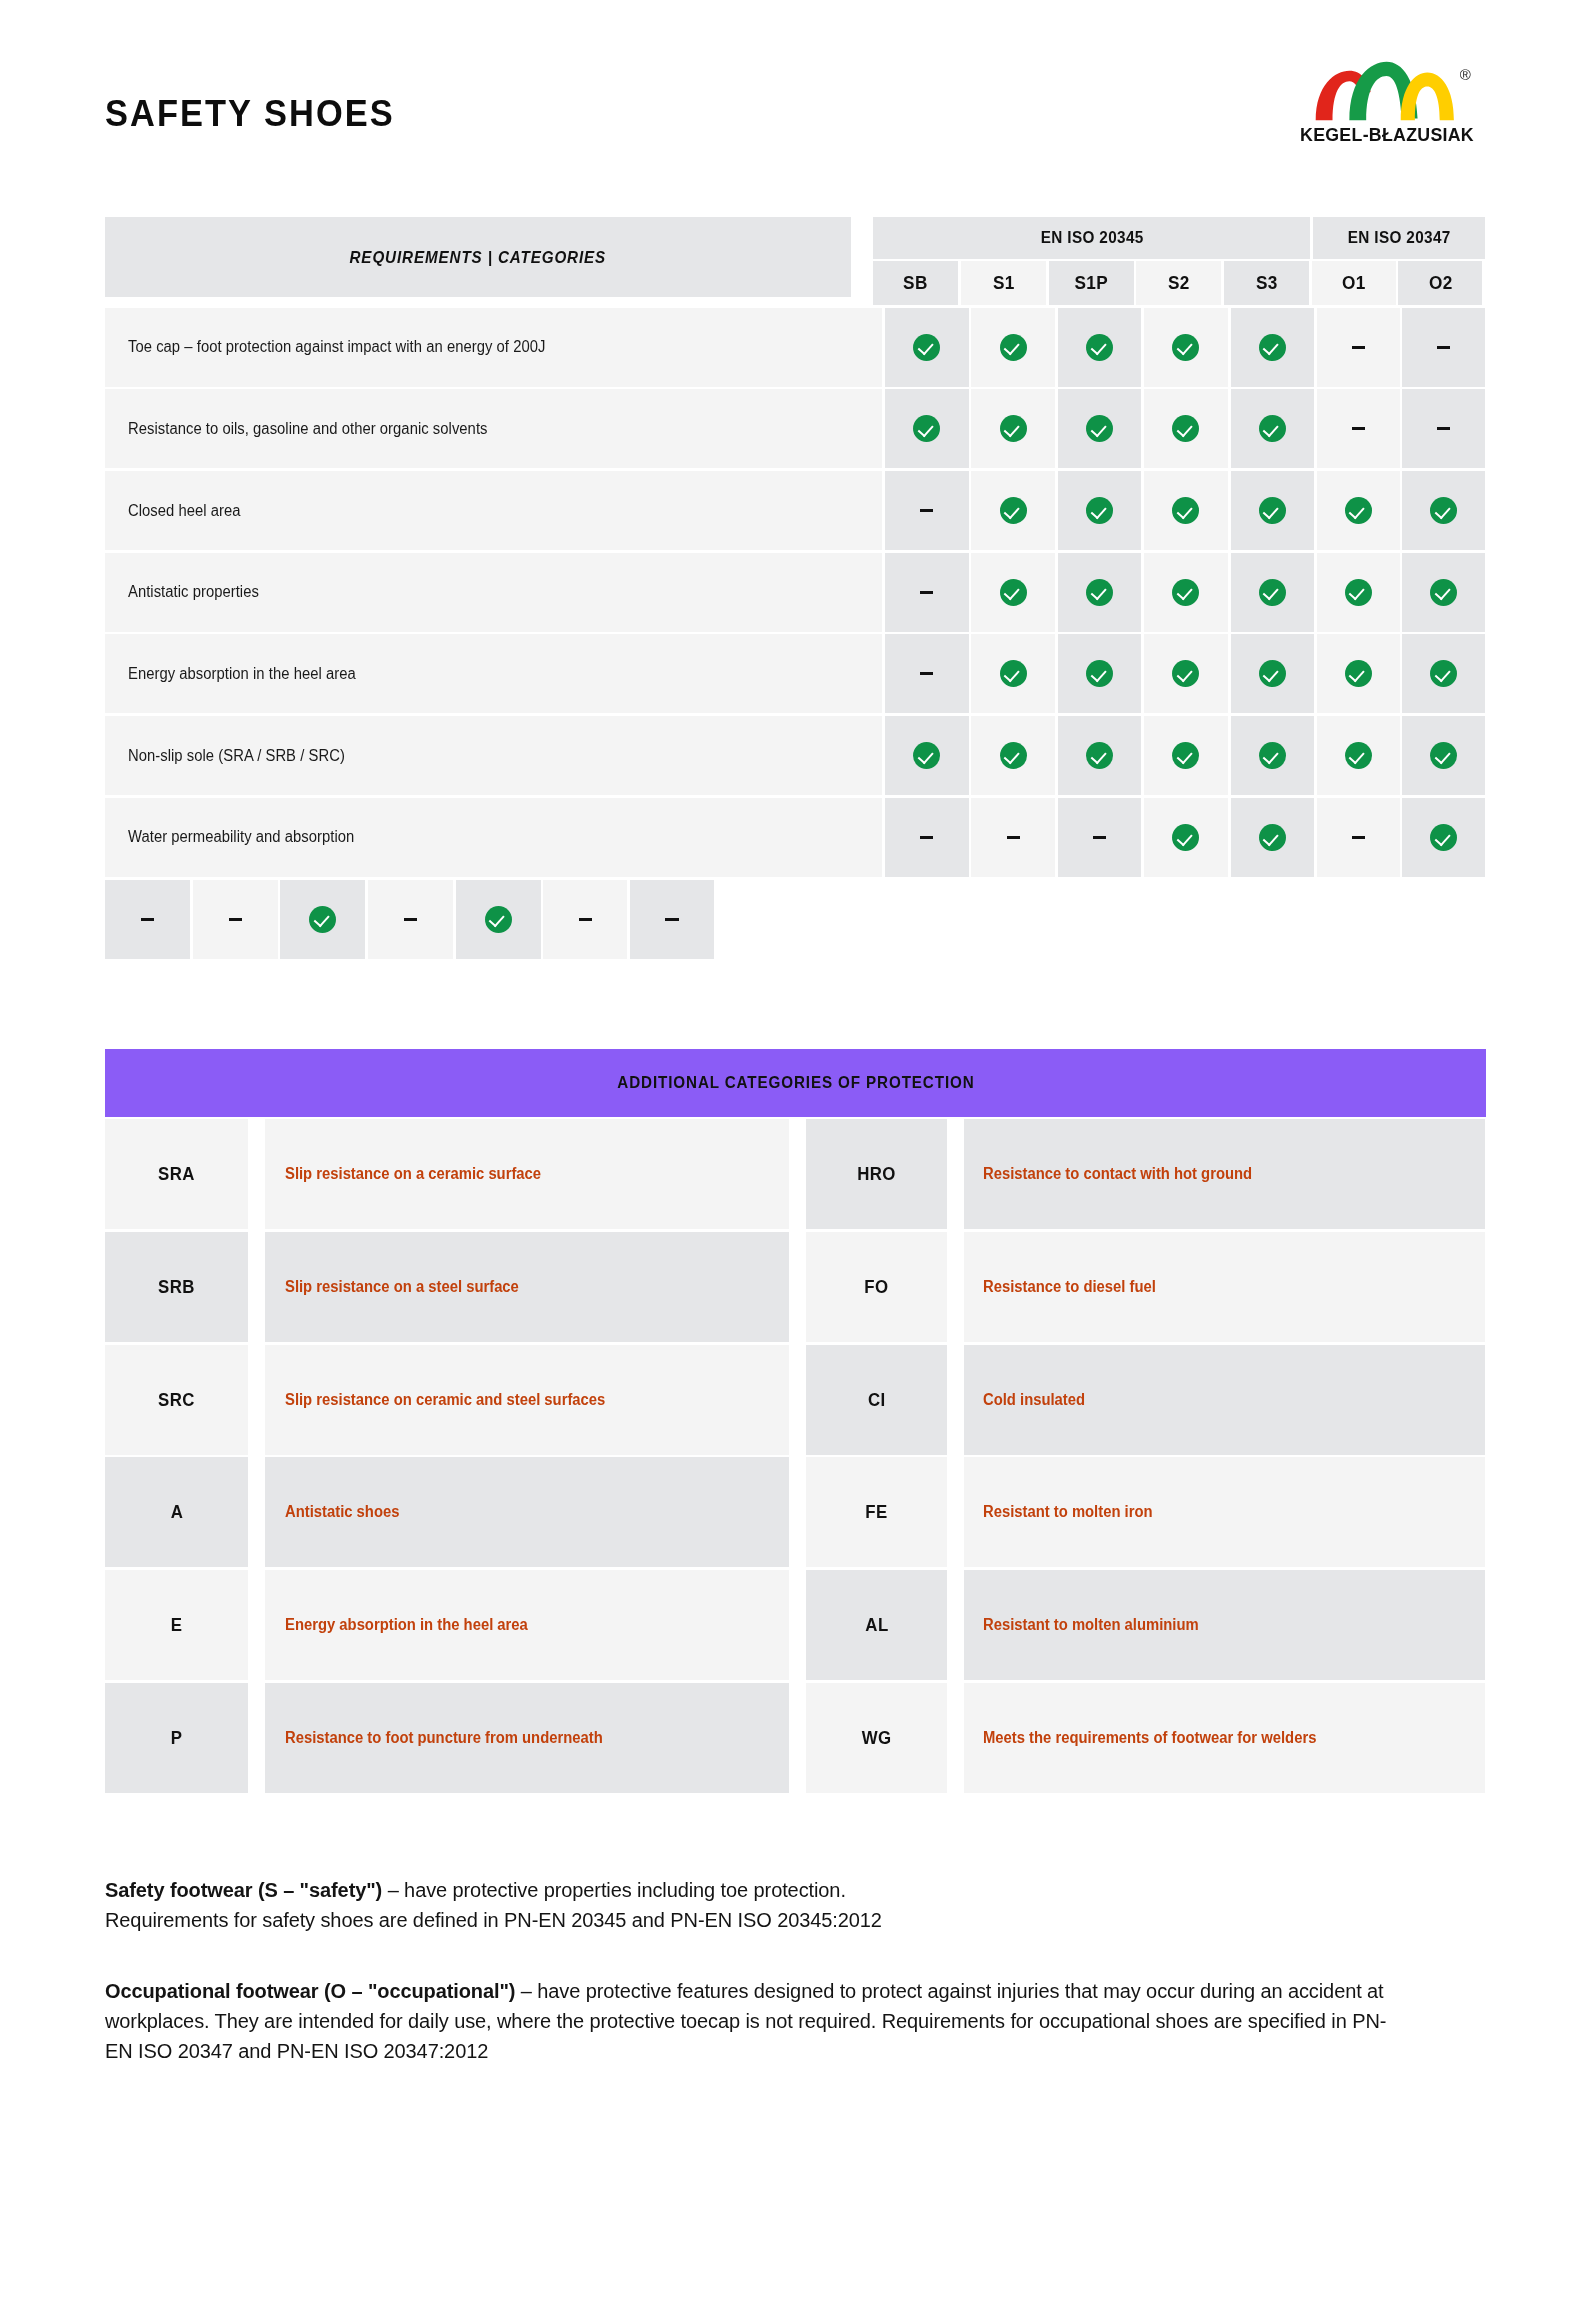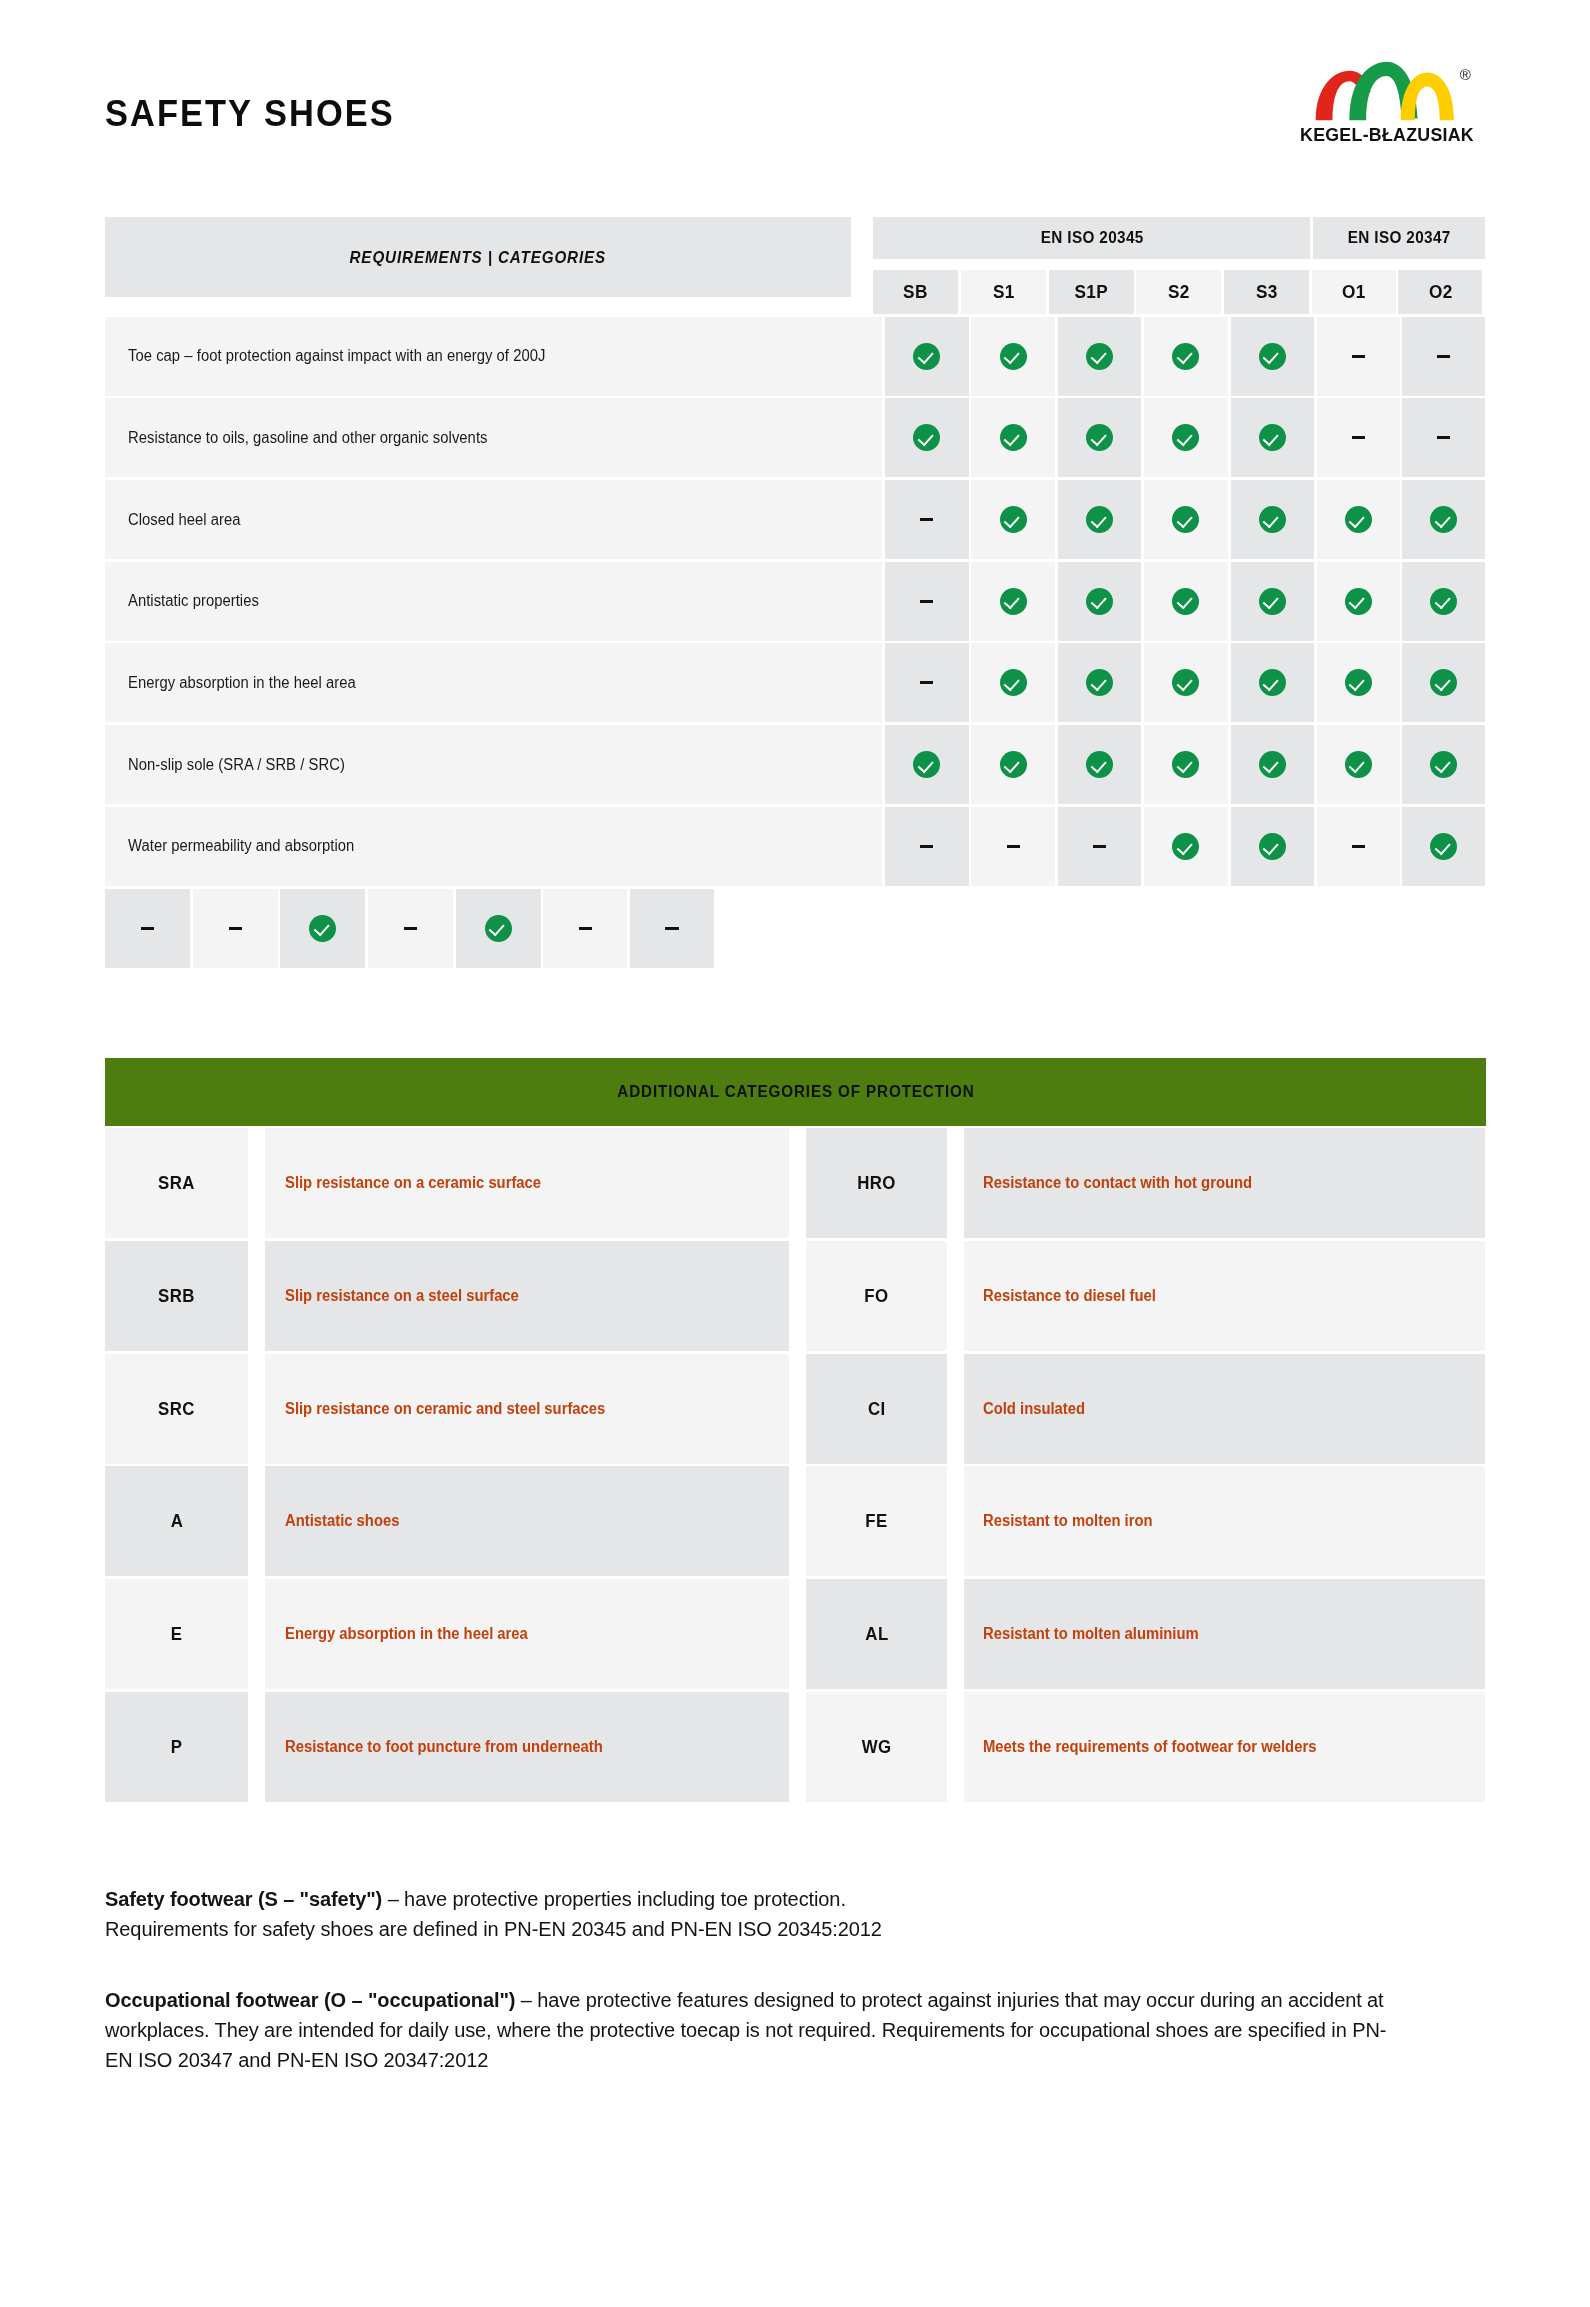--- a/index.html
+++ b/index.html
@@ -202,21 +202,21 @@
     height: 3px;
     background: #111;
   }
 
   
   .t2 { margin-top: 90px; }
 
   .t2-head {
     width: 1381px;
     height: 68px;
-    background: #4d7c0f;
+    background: #8b5cf6;
     display: flex;
     align-items: center;
     justify-content: center;
     margin-bottom: 2.7px;
   }
   .t2-head-label {
     font-size: 17.3px;
     font-weight: 700;
     letter-spacing: 1px;
     transform: scaleX(0.88);
@@ -293,21 +293,21 @@
       </div>
       <div class="brand-name">KEGEL-BŁAZUSIAK</div>
     </div>
   </div>
 
   <div class="tbl-wrap t1">
     <div class="t1-head-row">
       <div class="t1-reqhead tall">
         <span class="t1-reqhead-label">REQUIREMENTS | CATEGORIES</span>
       </div>
-      <div style="display:flex;flex-direction:column;gap:11px;margin-left:20px;">
+      <div style="display:flex;flex-direction:column;gap:2px;margin-left:20px;">
         <div style="display:flex;gap:2.7px;">
           <div class="t1-stdhead t1-stdA">
             <span>EN ISO 20345</span>
           </div>
           <div class="t1-stdhead t1-stdB">
             <span>EN ISO 20347</span>
           </div>
         </div>
         <div style="display:flex;gap:2.7px;">
           <div class="cell shade t1-subhead c-sb">

